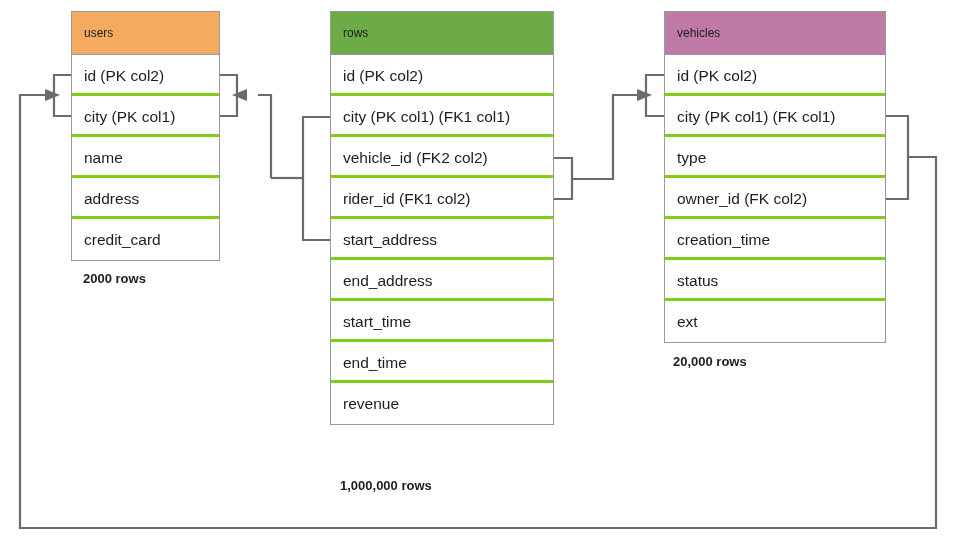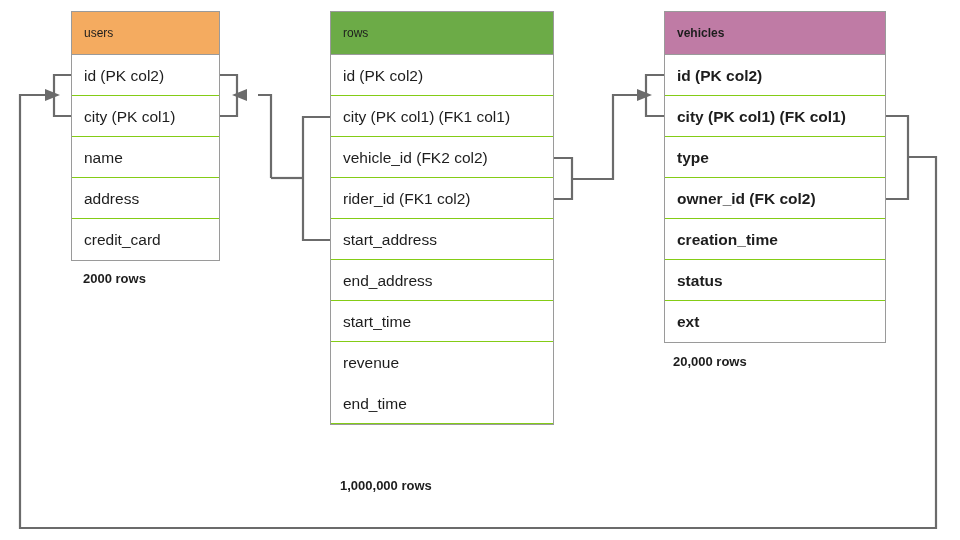--- a/index.html
+++ b/index.html
@@ -41,21 +41,21 @@
     overflow: hidden;
     white-space: nowrap;
   }
   .tbl-row {
     box-sizing: border-box;
     height: 41px;
     line-height: 41px;
     padding: 0 0 0 12px;
     font-size: 15.5px;
     color: #1d1d1d;
-    border-bottom: 1px solid #84cc16;
+    border-bottom: 3px solid #84cc16;
     background: #ffffff;
     overflow: hidden;
     white-space: nowrap;
   }
   .tbl-row.last {
     border-bottom: none;
   }
   .row-count {
     position: absolute;
     font-size: 13px;
@@ -123,26 +123,26 @@
 
   <div class="table-box" style="left:330px; top:11px; width:224px;">
     <div class="tbl-header" style="background:#6cab47;">rows</div>
     <div class="tbl-row">id (PK col2)</div>
     <div class="tbl-row">city (PK col1) (FK1 col1)</div>
     <div class="tbl-row">vehicle_id (FK2 col2)</div>
     <div class="tbl-row">rider_id (FK1 col2)</div>
     <div class="tbl-row">start_address</div>
     <div class="tbl-row">end_address</div>
     <div class="tbl-row">start_time</div>
+    <div class="tbl-row">end_time</div>
     <div class="tbl-row last">revenue</div>
-    <div class="tbl-row">end_time</div>
   </div>
   <div class="row-count" style="left:340px; top:478px;">1,000,000 rows</div>
 
-  <div class="table-box" style="left:664px; top:11px; width:222px;font-weight:bold;">
+  <div class="table-box" style="left:664px; top:11px; width:222px;">
     <div class="tbl-header" style="background:#bf7ba5;">vehicles</div>
     <div class="tbl-row">id (PK col2)</div>
     <div class="tbl-row">city (PK col1) (FK col1)</div>
     <div class="tbl-row">type</div>
     <div class="tbl-row">owner_id (FK col2)</div>
     <div class="tbl-row">creation_time</div>
     <div class="tbl-row">status</div>
     <div class="tbl-row last">ext</div>
   </div>
   <div class="row-count" style="left:673px; top:354px;">20,000 rows</div>

